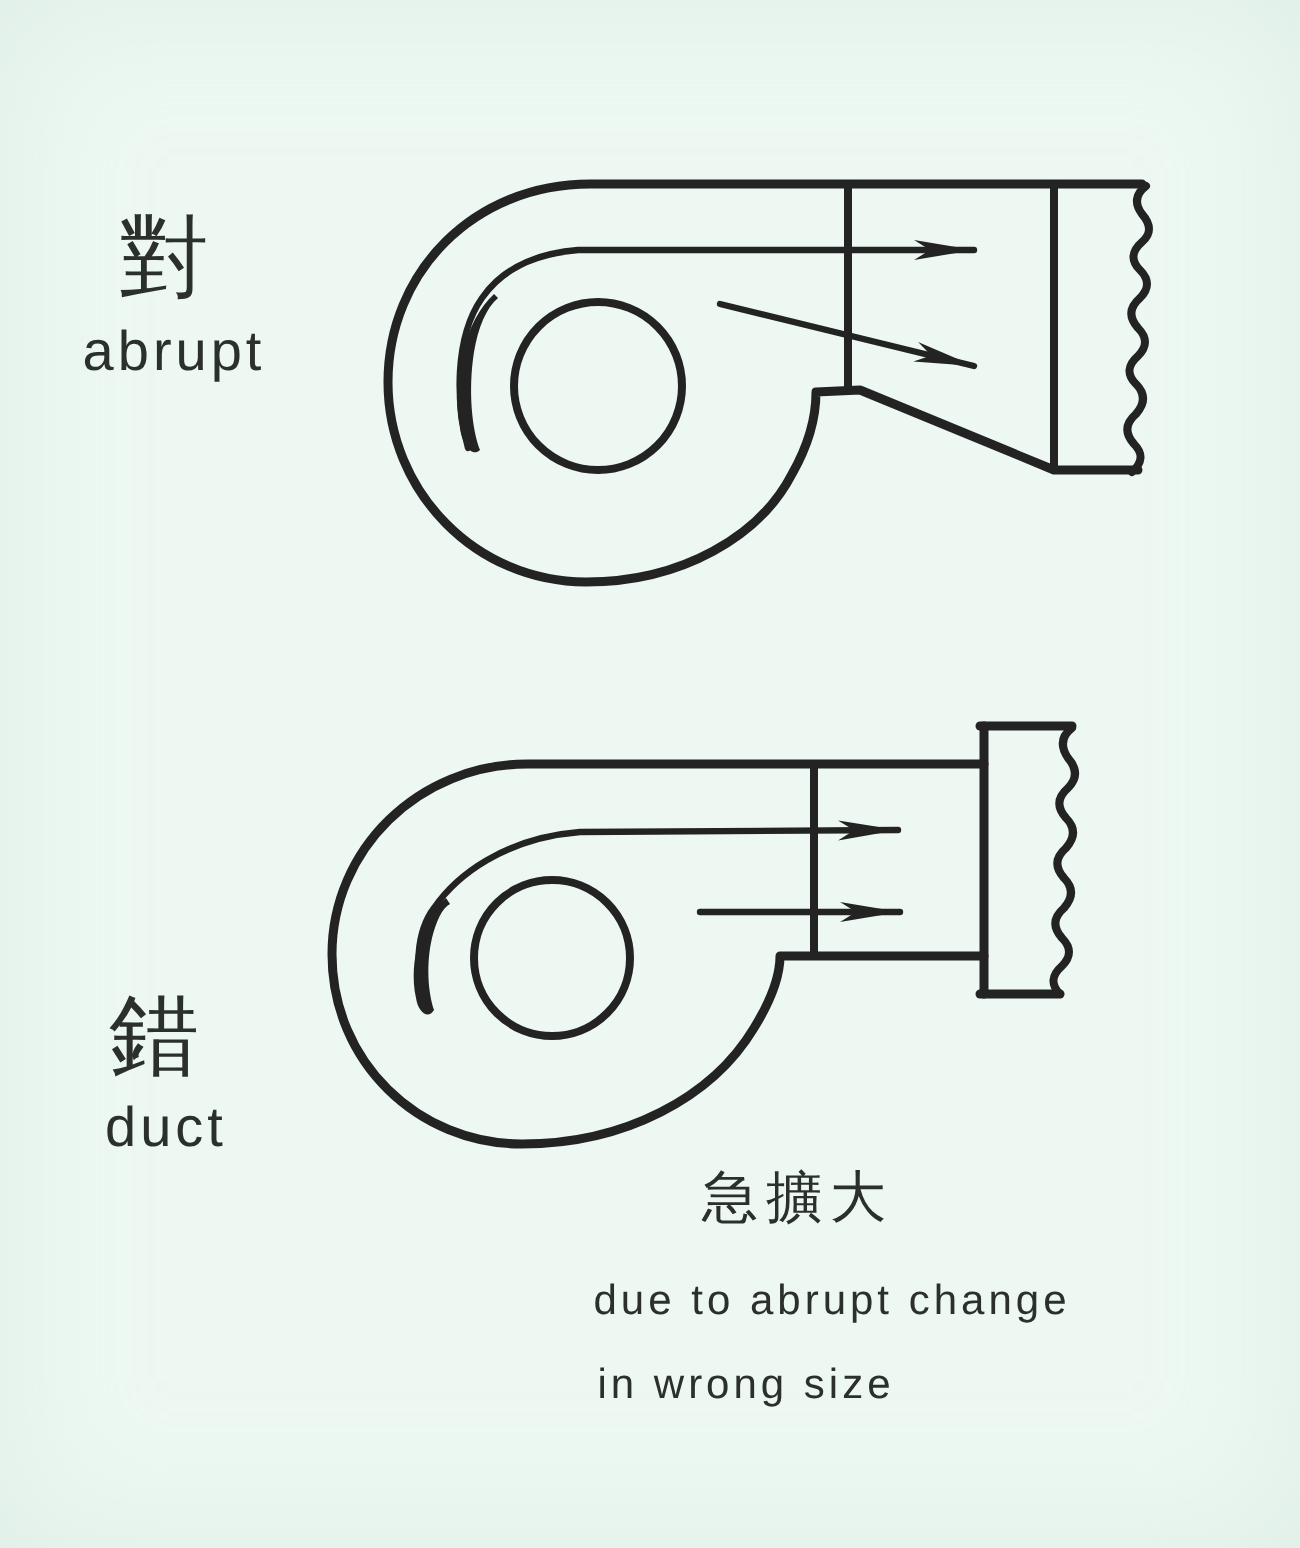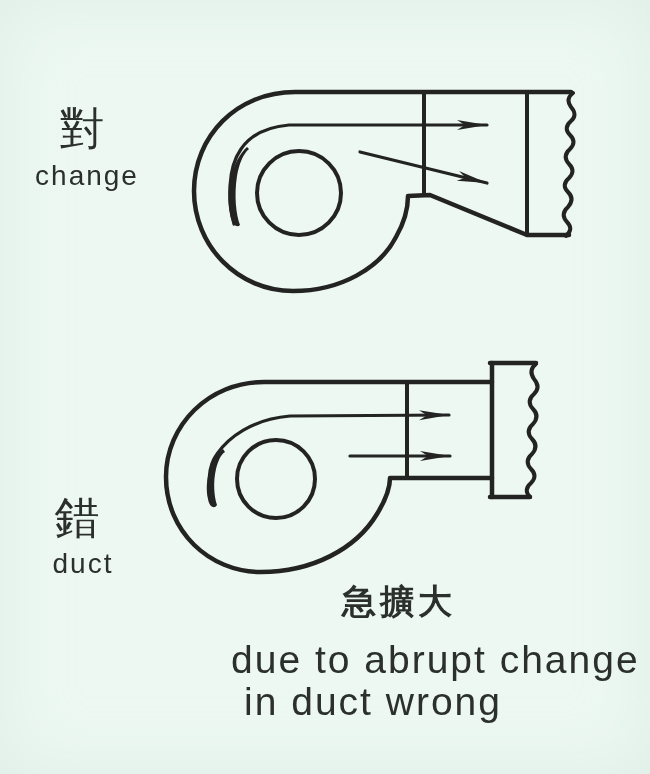--- a/index.html
+++ b/index.html
@@ -32,26 +32,25 @@
   }
   .zh-large {
     font-size: 45px;
     letter-spacing: 2px;
   }
   .en-label {
     font-size: 28px;
     letter-spacing: 2px;
   }
   .caption-zh {
-    font-size: 34px;
+    font-size: 28px;
     letter-spacing: 4px;
-    font-weight: bold;
   }
   .caption-en {
-    font-size: 39px;
+    font-size: 21px;
     letter-spacing: 2px;
   }
   .pos-correct-zh { left: 38px; top: 105px; width: 90px; }
   .pos-correct-en { left: 14px; top: 161px; width: 146px; }
   .pos-wrong-zh   { left: 33px; top: 494px; width: 90px; }
   .pos-wrong-en   { left: 13px; top: 549px; width: 140px; }
   .pos-caption-zh { left: 309px; top: 584px; width: 180px; }
   .pos-caption-e1 { left: 231px; top: 640px; width: 370px; }
   .pos-caption-e2 { left: 188px; top: 682px; width: 370px; }
 </style>
@@ -94,25 +93,25 @@
       <circle stroke-width="4" cx="276" cy="479" r="39"></circle>
       <path stroke-width="3.2" marker-end="url(#dart)" d="M 213 502 C 207 486 208 466 217 454 C 228 438 252 419 290 416 L 449 415"></path>
       <path stroke="none" fill="#232323" d="M 223 449 C 211 459 204 480 208 499 C 209 506 214 510 217 505
                C 214 496 213 482 216 469 C 218 461 221 454 225 452 Z"></path>
       <path stroke-width="3.2" marker-end="url(#dart)" d="M 350 456 L 450 456"></path>
     </g>
   </svg>
 
   <div class="label zh-large pos-correct-zh">對</div>
 
-  <div class="label en-label pos-correct-en">change</div>
+  <div class="label en-label pos-correct-en">abrupt</div>
 
   <div class="label zh-large pos-wrong-zh">錯</div>
 
   <div class="label en-label pos-wrong-en">duct</div>
 
   <div class="label caption-zh pos-caption-zh">急擴大</div>
 
   <div class="label caption-en pos-caption-e1">due to abrupt change</div>
 
-  <div class="label caption-en pos-caption-e2">in duct wrong</div>
+  <div class="label caption-en pos-caption-e2">in wrong size</div>
 
 </div>
 
 </body></html>

